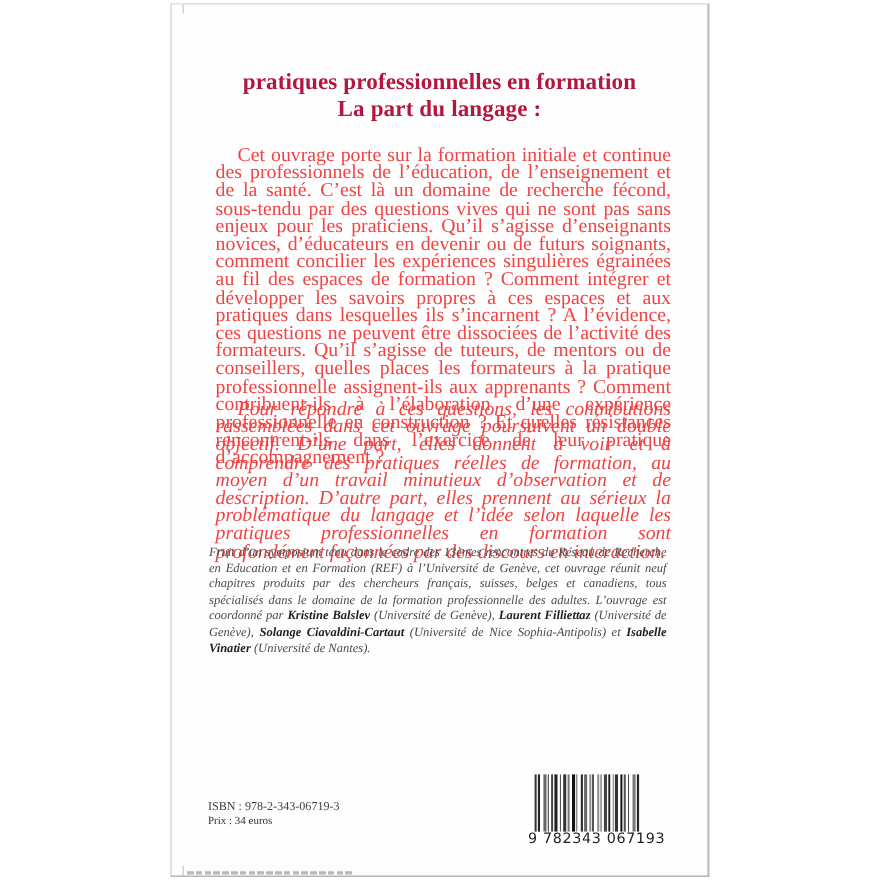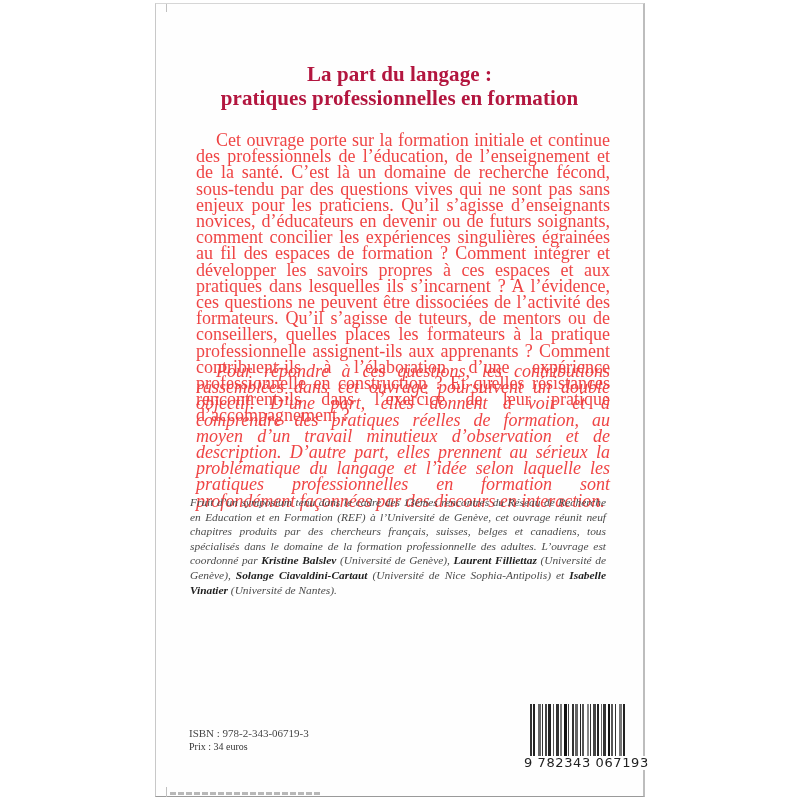--- a/index.html
+++ b/index.html
@@ -32,21 +32,21 @@
     font-size: 11.4px; line-height: 14.6px; text-align: justify; font-style: italic;
   }
   .blurb b { color: #1f1f1f; font-weight: bold; font-family: Liberation Serif, serif; }
   .isbn {
     position: absolute; left: 33px; top: 723px; color: #444; font-size: 11px; white-space: nowrap;
   }
   .price {
     position: absolute; left: 33px; top: 737px; color: #333; font-size: 10px; white-space: nowrap;
   }
   .barcode {
-    position: absolute; left: 324px; top: 700px; width: 122px; height: 68px; margin-left: 44px;
+    position: absolute; left: 324px; top: 700px; width: 122px; height: 68px;
   }
   .bars { position: absolute; left: 6px; top: 0; width: 112px; height: 54px; display: flex; align-items: stretch; }
   .bars span { display: block; height: 100%; }
   .bar-digits {
     position: absolute; left: 0; top: 52px; width: 122px; text-align: left;
     font-family: "DejaVu Sans", sans-serif; font-size: 13px; line-height: 14px; color: #222; letter-spacing: 0.6px;
     white-space: nowrap; background: #fff;
   }
   .cut-text {
     position: absolute; left: 14px; bottom: 1px; height: 3px; width: 150px;
@@ -54,22 +54,22 @@
     opacity: 0.7;
   }
 </style>
 </head>
 <body>
 
 <div class="page">
   <div class="corner-tick"></div>
 
   <div class="title">
+    <div>pratiques professionnelles en formation</div>
     <div>La part du langage :</div>
-    <div>pratiques professionnelles en formation</div>
   </div>
 
   <div class="para p1">Cet ouvrage porte sur la formation initiale et continue des professionnels de l’éducation, de l’enseignement et de la santé. C’est là un domaine de recherche fécond, sous-tendu par des questions vives qui ne sont pas sans enjeux pour les praticiens. Qu’il s’agisse d’enseignants novices, d’éducateurs en devenir ou de futurs soignants, comment concilier les expériences singulières égrainées au fil des espaces de formation ? Comment intégrer et développer les savoirs propres à ces espaces et aux pratiques dans lesquelles ils s’incarnent ? A l’évidence, ces questions ne peuvent être dissociées de l’activité des formateurs. Qu’il s’agisse de tuteurs, de mentors ou de conseillers, quelles places les formateurs à la pratique professionnelle assignent-ils aux apprenants ? Comment contribuent-ils à l’élaboration d’une expérience professionnelle en construction ? Et quelles résistances rencontrent-ils dans l’exercice de leur pratique d’accompagnement ?</div>
   <div class="para p2">Pour répondre à ces questions, les contributions rassemblées dans cet ouvrage poursuivent un double objectif. D’une part, elles donnent à voir et à comprendre des pratiques réelles de formation, au moyen d’un travail minutieux d’observation et de description. D’autre part, elles prennent au sérieux la problématique du langage et l’idée selon laquelle les pratiques professionnelles en formation sont profondément façonnées par des discours en interaction.</div>
 
   <div class="blurb"><span>Fruit d’un symposium tenu dans le cadre des 13èmes rencontres du Réseau de Recherche en Education et en Formation (REF) à l’Université de Genève, cet ouvrage réunit neuf chapitres produits par des chercheurs français, suisses, belges et canadiens, tous spécialisés dans le domaine de la formation professionnelle des adultes. L’ouvrage est coordonné par </span><b>Kristine Balslev</b><span> (Université de Genève), </span><b>Laurent Filliettaz</b><span> (Université de Genève), </span><b>Solange Ciavaldini-Cartaut</b><span> (Université de Nice Sophia-Antipolis) et </span><b>Isabelle Vinatier</b><span> (Université de Nantes).</span></div>
 
   <div class="isbn">ISBN : 978-2-343-06719-3</div>
   <div class="price">Prix : 34 euros</div>
 

